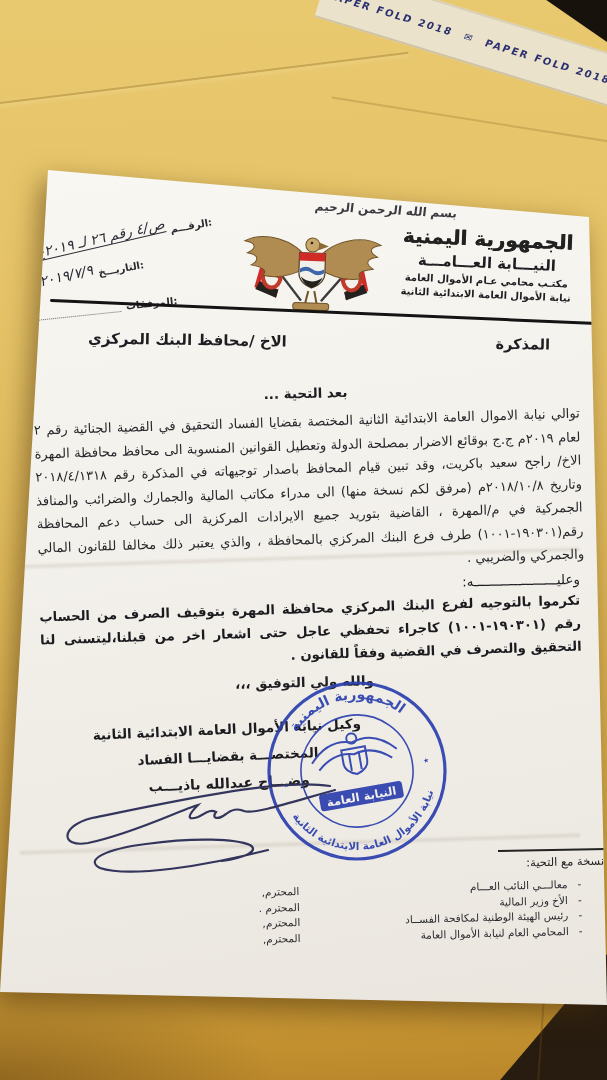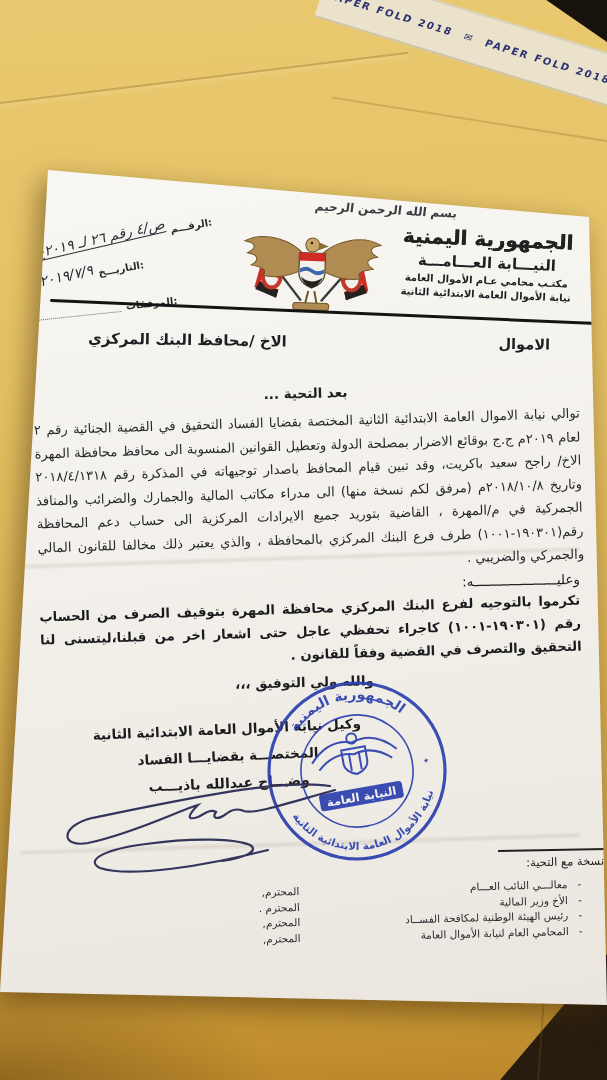--- a/index.html
+++ b/index.html
@@ -173,21 +173,21 @@
     </div>
     <div class="abs fieldrow row-att">
       <span class="lbl">المرفقات:</span>
       <span class="dots"></span>
     </div>
 
     <div class="abs rule"></div>
 
     <div class="abs recipient rtl ink">
       <span class="to">الاخ /محافظ البنك المركزي</span>
-      <span class="hon">الاموال</span>
+      <span class="hon">المذكرة</span>
     </div>
     <div class="abs salutation rtl ink">بعد التحية ...</div>
 
     <div class="abs bodytext rtl">توالي نيابة الاموال العامة الابتدائية الثانية المختصة بقضايا الفساد التحقيق في القضية الجنائية رقم ٢ لعام ٢٠١٩م ج.ج بوقائع الاضرار بمصلحة الدولة وتعطيل القوانين المنسوبة الى محافظ محافظة المهرة الاخ/ راجح سعيد باكريت، وقد تبين قيام المحافظ باصدار توجيهاته في المذكرة رقم ٢٠١٨/٤/١٣١٨ وتاريخ ٢٠١٨/١٠/٨م (مرفق لكم نسخة منها) الى مدراء مكاتب المالية والجمارك والضرائب والمنافذ الجمركية في م/المهرة ، القاضية بتوريد جميع الايرادات المركزية الى حساب دعم المحافظة رقم(١٩٠٣٠١-١٠٠١) طرف فرع البنك المركزي بالمحافظة ، والذي يعتبر ذلك مخالفا للقانون المالي والجمركي والضريبي .</div>
     <div class="abs transition rtl ink">وعليـــــــــــــــــــــه:</div>
     <div class="abs request rtl">تكرموا بالتوجيه لفرع البنك المركزي محافظة المهرة بتوقيف الصرف من الحساب رقم (١٩٠٣٠١-١٠٠١) كاجراء تحفظي عاجل حتى اشعار اخر من قبلنا،ليتسنى لنا التحقيق والتصرف في القضية وفقاً للقانون .</div>
     <div class="abs closing rtl ink">والله ولي التوفيق ،،،</div>
 
     <div class="abs signer rtl">
       <div>وكيل نيابة الأموال العامة الابتدائية الثانية</div>

